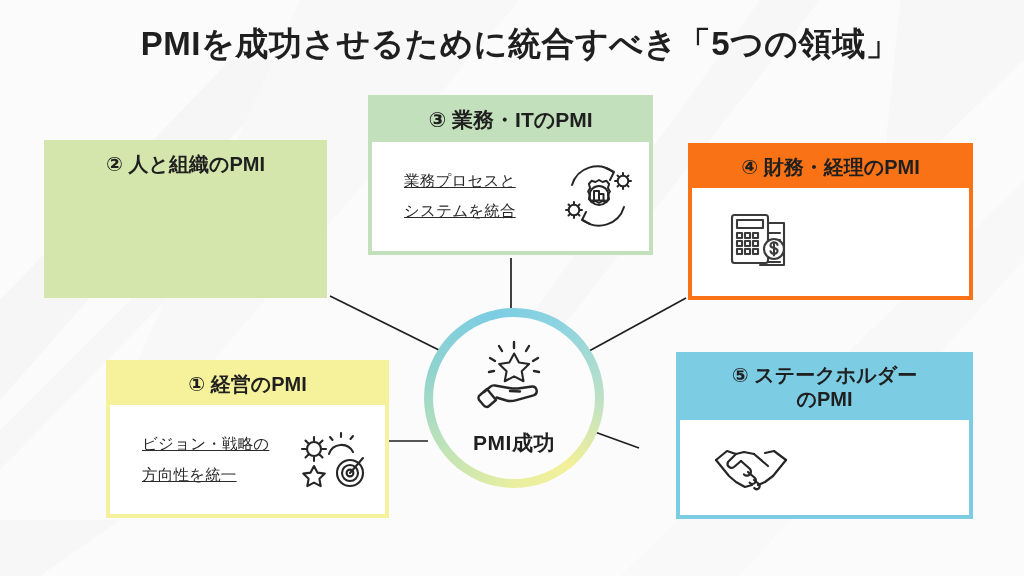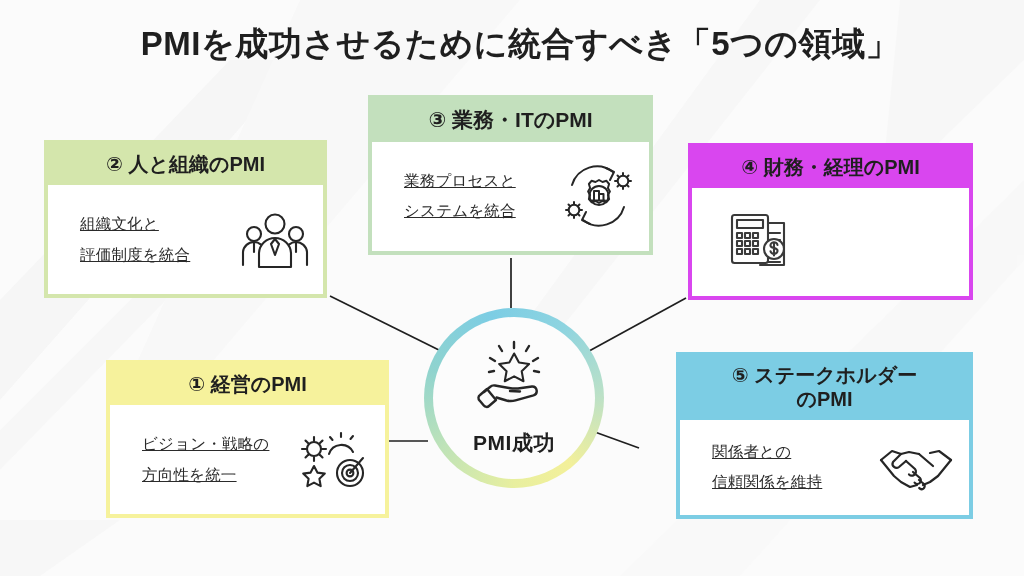--- a/index.html
+++ b/index.html
@@ -185,40 +185,20 @@
         <circle cx="53" cy="45" r="8"></circle>
         <circle cx="53" cy="45" r="3.4"></circle>
         <path d="M53 45 L66 30"></path>
       </svg>
     </div>
   </div>
 </div>
 
 <div class="card" id="card-2" style="background:#d4e6ac">
   <div class="card-header">② 人と組織のPMI</div>
-  <div class="card-body">
-    <div class="card-text">組織文化と
-評価制度を統合</div>
-    <div class="card-icon">
-      <svg width="68" height="62" viewBox="0 0 68 62" fill="none" stroke="#262626" stroke-width="2.1" stroke-linecap="round" stroke-linejoin="round">
-
-        <circle cx="13" cy="25" r="7"></circle>
-        <path d="M2 56 v-13 a11 11 0 0 1 11 -10 a11 11 0 0 1 7 2.6"></path>
-        <path d="M13 34 l0 9"></path>
-
-        <circle cx="55" cy="25" r="7"></circle>
-        <path d="M66 56 v-13 a11 11 0 0 0 -11 -10 a11 11 0 0 0 -7 2.6"></path>
-        <path d="M55 34 l0 9"></path>
-
-        <circle cx="34" cy="15" r="9.5"></circle>
-        <path d="M18 58 v-14 a16 16 0 0 1 16 -15 a16 16 0 0 1 16 15 v14 z"></path>
-        <path d="M34 30 l-4 5 4 11 4 -11 z"></path>
-      </svg>
-    </div>
-  </div>
 </div>
 
 <div class="card" id="card-3" style="background:#c3e0bd">
   <div class="card-header">③ 業務・ITのPMI</div>
   <div class="card-body">
     <div class="card-text">業務プロセスと
 システムを統合</div>
     <div class="card-icon">
       <svg width="74" height="68" viewBox="0 0 74 68" fill="none" stroke="#262626" stroke-width="2" stroke-linecap="round" stroke-linejoin="round">
 
@@ -237,21 +217,21 @@
         <circle cx="62" cy="19" r="5.3"></circle>
         <path d="M62 11 v2.2 M62 24.8 v2.2 M54 19 h2.2 M67.8 19 h2.2 M56.5 13.5 l1.6 1.6 M65.9 22.9 l1.6 1.6 M67.5 13.5 l-1.6 1.6 M58.1 22.9 l-1.6 1.6"></path>
 
         <circle cx="13" cy="48" r="5.3"></circle>
         <path d="M13 40 v2.2 M13 53.8 v2.2 M5 48 h2.2 M18.8 48 h2.2 M7.5 42.5 l1.6 1.6 M16.9 51.9 l1.6 1.6 M18.5 42.5 l-1.6 1.6 M9.1 51.9 l-1.6 1.6"></path>
       </svg>
     </div>
   </div>
 </div>
 
-<div class="card" id="card-4" style="background:#d946ef">
+<div class="card" id="card-4" style="background:#f97316">
   <div class="card-header">④ 財務・経理のPMI</div>
   <div class="card-body">
     <div class="card-icon">
       <svg width="68" height="66" viewBox="0 0 68 66" fill="none" stroke="#3a3a3a" stroke-width="2.1" stroke-linecap="round" stroke-linejoin="round">
 
         <path d="M36 14 h24 v42 h-24"></path>
         <line x1="40" y1="24" x2="56" y2="24"></line>
         <line x1="40" y1="31" x2="56" y2="31"></line>
         <line x1="40" y1="47" x2="56" y2="47"></line>
         <line x1="40" y1="53" x2="56" y2="53"></line>
@@ -273,22 +253,20 @@
         <path d="M50 33.5 v13 M53.5 36 a3.5 3 0 0 0 -7 0.6 c0 3.4 7 1.6 7 5 a3.5 3 0 0 1 -7 0.6"></path>
       </svg>
     </div>
   </div>
 </div>
 
 <div class="card" id="card-5" style="background:#7ccde4">
   <div class="card-header">⑤ ステークホルダー
 のPMI</div>
   <div class="card-body">
-    <div class="card-text">関係者との
-信頼関係を維持</div>
     <div class="card-icon">
       <svg width="78" height="58" viewBox="0 0 78 58" fill="none" stroke="#262626" stroke-width="2.2" stroke-linecap="round" stroke-linejoin="round">
         <path d="M4 22 l11 -9 9 3 8 -2 10 2"></path>
         <path d="M4 22 l13 16 7 6 9 5 7 -2"></path>
         <path d="M74 22 l-12 -9 -9 2"></path>
         <path d="M74 22 l-13 16 -8 6 -7 3"></path>
         <path d="M24 16 l-8 8 a4 4 0 0 0 6 5 l7 -6"></path>
         <path d="M29 23 l9 8 a4 4 0 0 1 -1 6 a4 4 0 0 1 -5 -0.6"></path>
         <path d="M36 34 l7 6 a3.6 3.6 0 0 1 -0.8 5.4 a3.6 3.6 0 0 1 -4.6 -0.8"></path>
         <path d="M42 42 l5 4 a3.2 3.2 0 0 1 -0.6 4.6 a3.2 3.2 0 0 1 -4.2 -0.6"></path>

